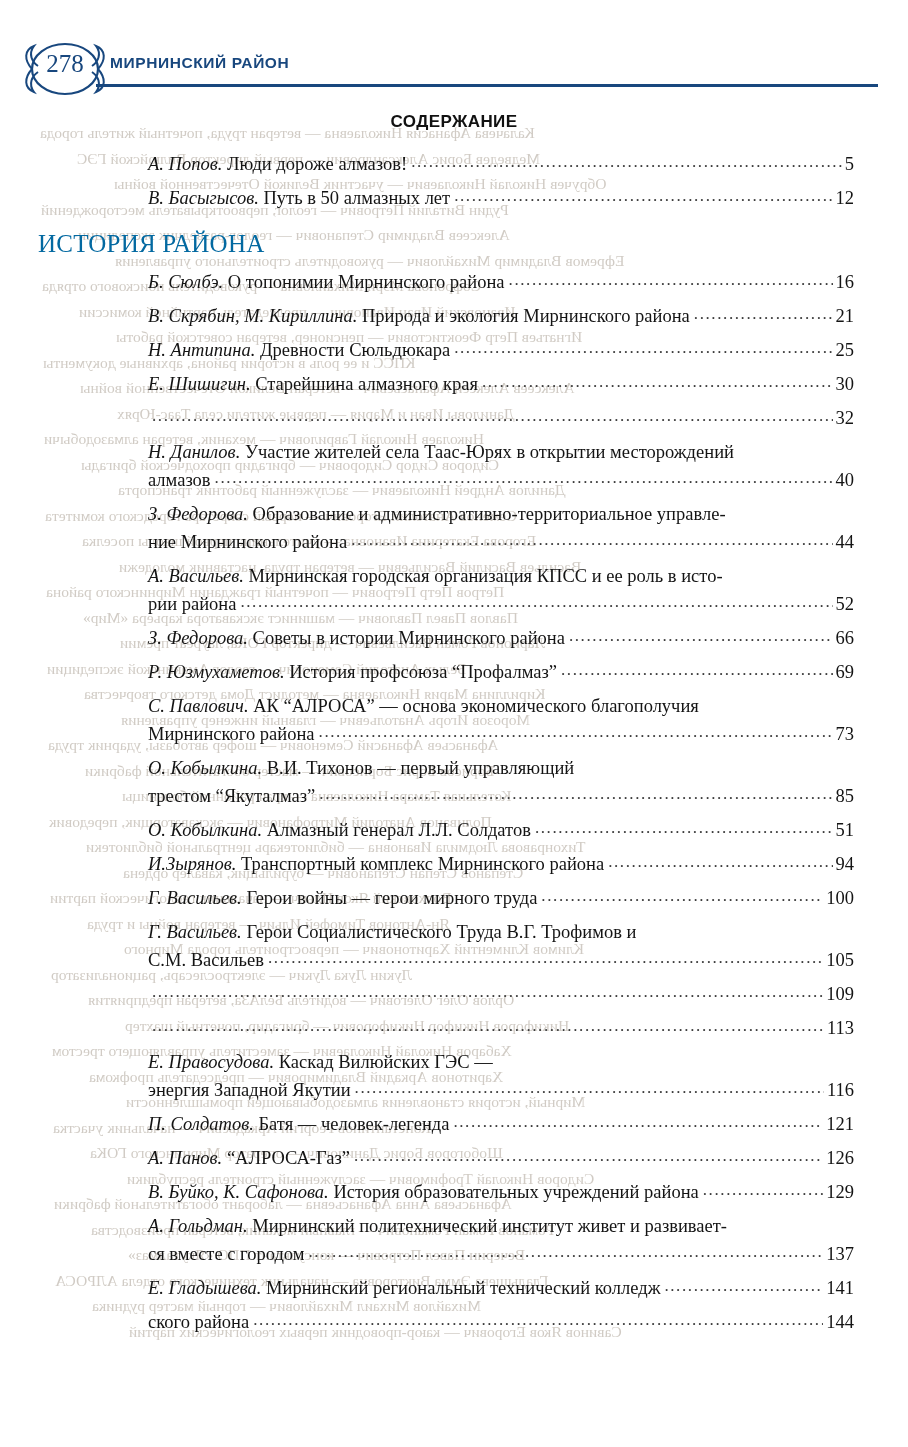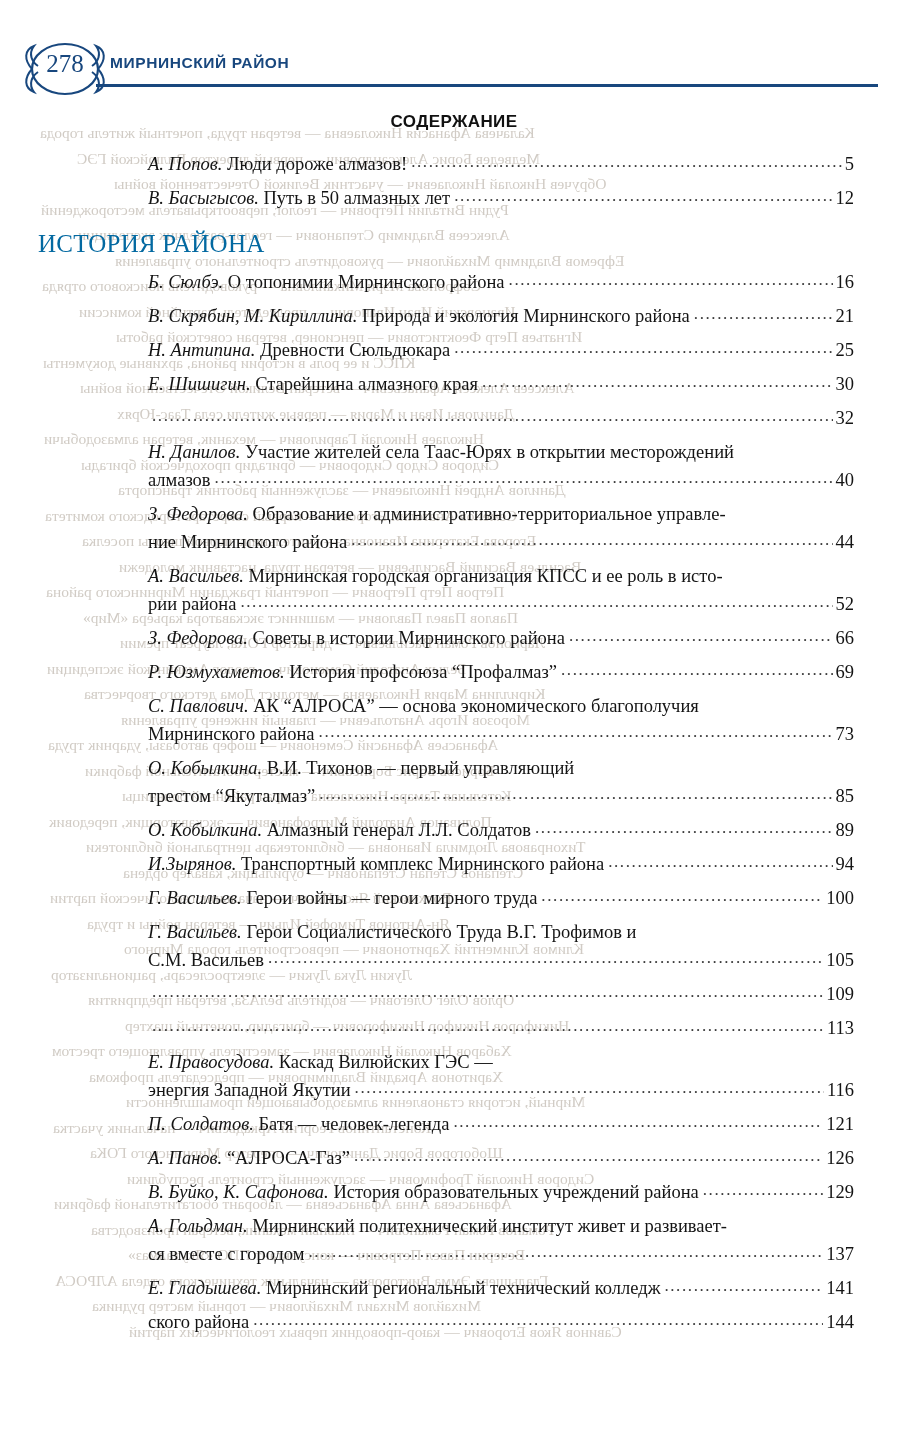--- a/index.html
+++ b/index.html
@@ -331,21 +331,21 @@
         <span class="row">
           <span class="text">трестом “Якуталмаз”</span>
           <span class="leader">........................................................................................................................</span>
           <span class="page">85</span>
         </span>
       </li>
       <li class="entry">
         <span class="row">
           <span class="text"><span class="author">О. Кобылкина.</span><span> Алмазный генерал Л.Л. Солдатов</span></span>
           <span class="leader">........................................................................................................................</span>
-          <span class="page">89</span>
+          <span class="page">51</span>
         </span>
       </li>
       <li class="entry">
         <span class="row">
           <span class="text"><span class="author">И.Зырянов.</span><span> Транспортный комплекс Мирнинского района</span></span>
           <span class="leader">........................................................................................................................</span>
           <span class="page">94</span>
         </span>
       </li>
       <li class="entry">

